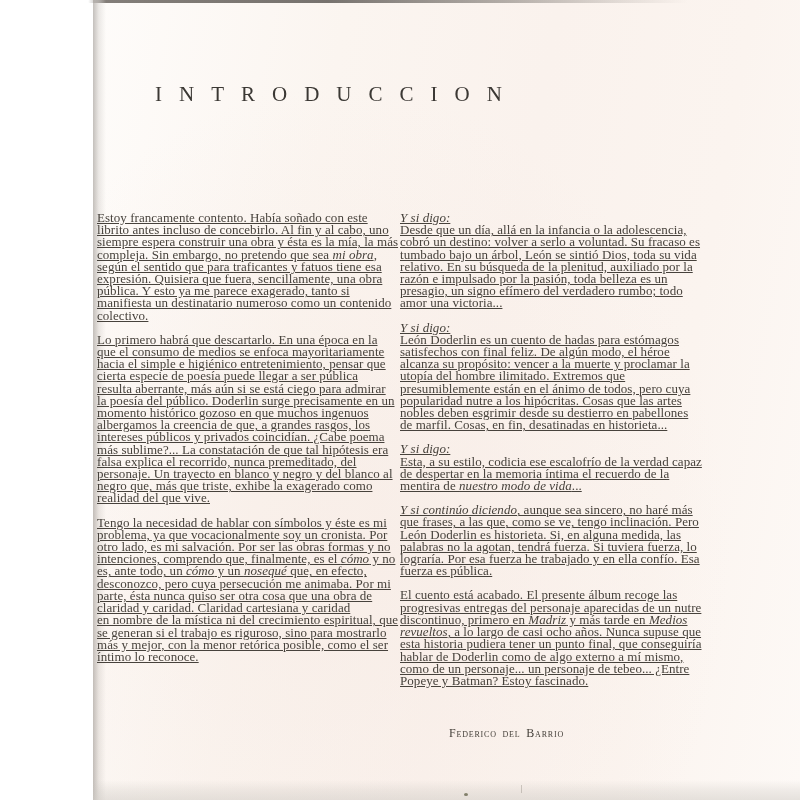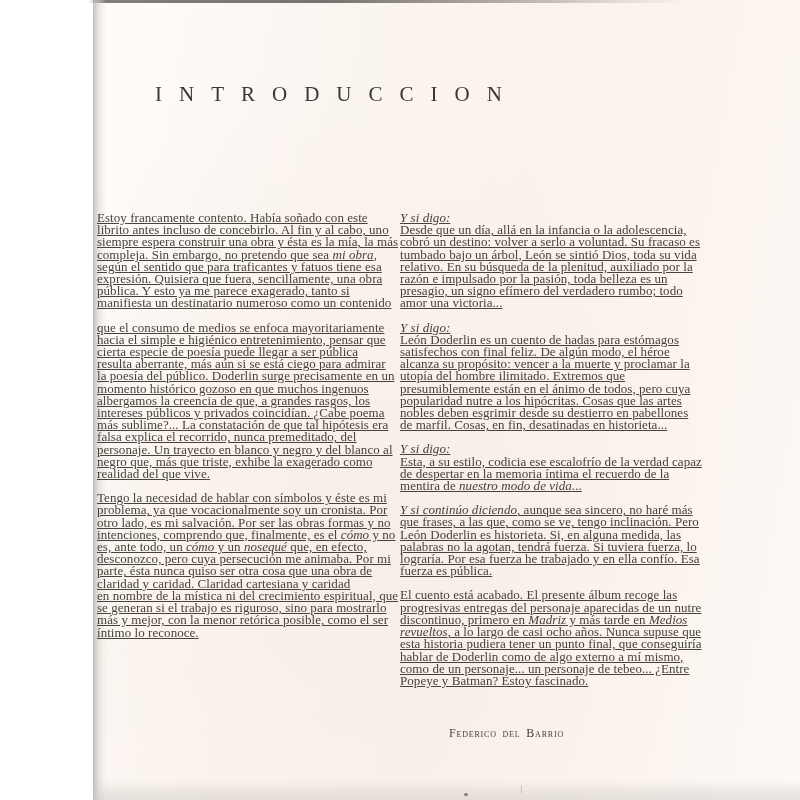--- a/index.html
+++ b/index.html
@@ -75,22 +75,24 @@
 <div class="col col-left" id="left-col">
     <p class="para">
       <span class="ln">Estoy francamente contento. Había soñado con este</span>
       <span class="ln">librito antes incluso de concebirlo. Al fin y al cabo, uno</span>
       <span class="ln">siempre espera construir una obra y ésta es la mía, la más</span>
       <span class="ln">compleja. Sin embargo, no pretendo que sea <i>mi obra</i>,</span>
       <span class="ln">según el sentido que para traficantes y fatuos tiene esa</span>
       <span class="ln">expresión. Quisiera que fuera, sencillamente, una obra</span>
       <span class="ln">pública. Y esto ya me parece exagerado, tanto si</span>
       <span class="ln">manifiesta un destinatario numeroso como un contenido</span>
+      <span class="ln">colectivo.</span>
     </p>
     <p class="para">
+      <span class="ln">Lo primero habrá que descartarlo. En una época en la</span>
       <span class="ln">que el consumo de medios se enfoca mayoritariamente</span>
       <span class="ln">hacia el simple e higiénico entretenimiento, pensar que</span>
       <span class="ln">cierta especie de poesía puede llegar a ser pública</span>
       <span class="ln">resulta aberrante, más aún si se está ciego para admirar</span>
       <span class="ln">la poesía del público. Doderlin surge precisamente en un</span>
       <span class="ln">momento histórico gozoso en que muchos ingenuos</span>
       <span class="ln">albergamos la creencia de que, a grandes rasgos, los</span>
       <span class="ln">intereses públicos y privados coincidían. ¿Cabe poema</span>
       <span class="ln">más sublime?... La constatación de que tal hipótesis era</span>
       <span class="ln">falsa explica el recorrido, nunca premeditado, del</span>

